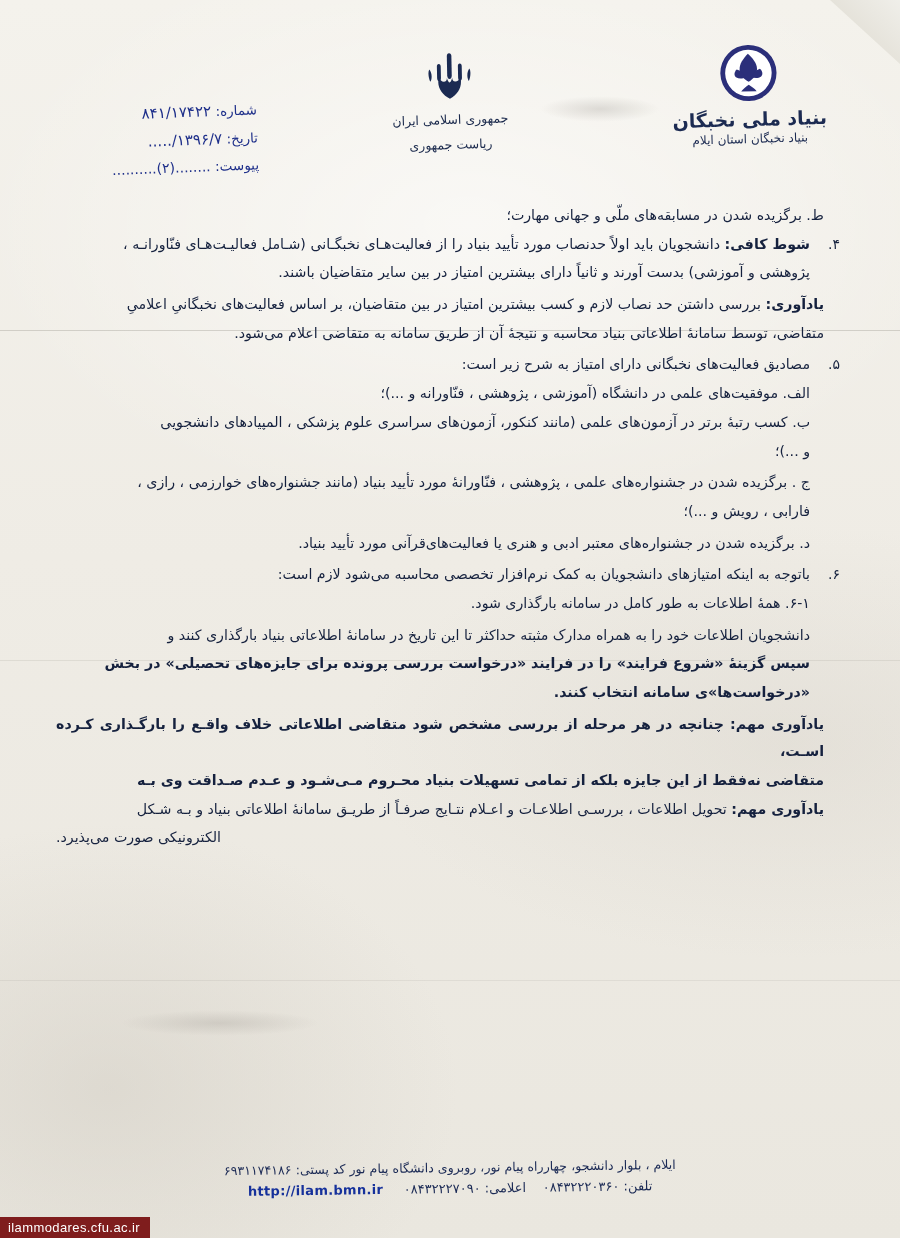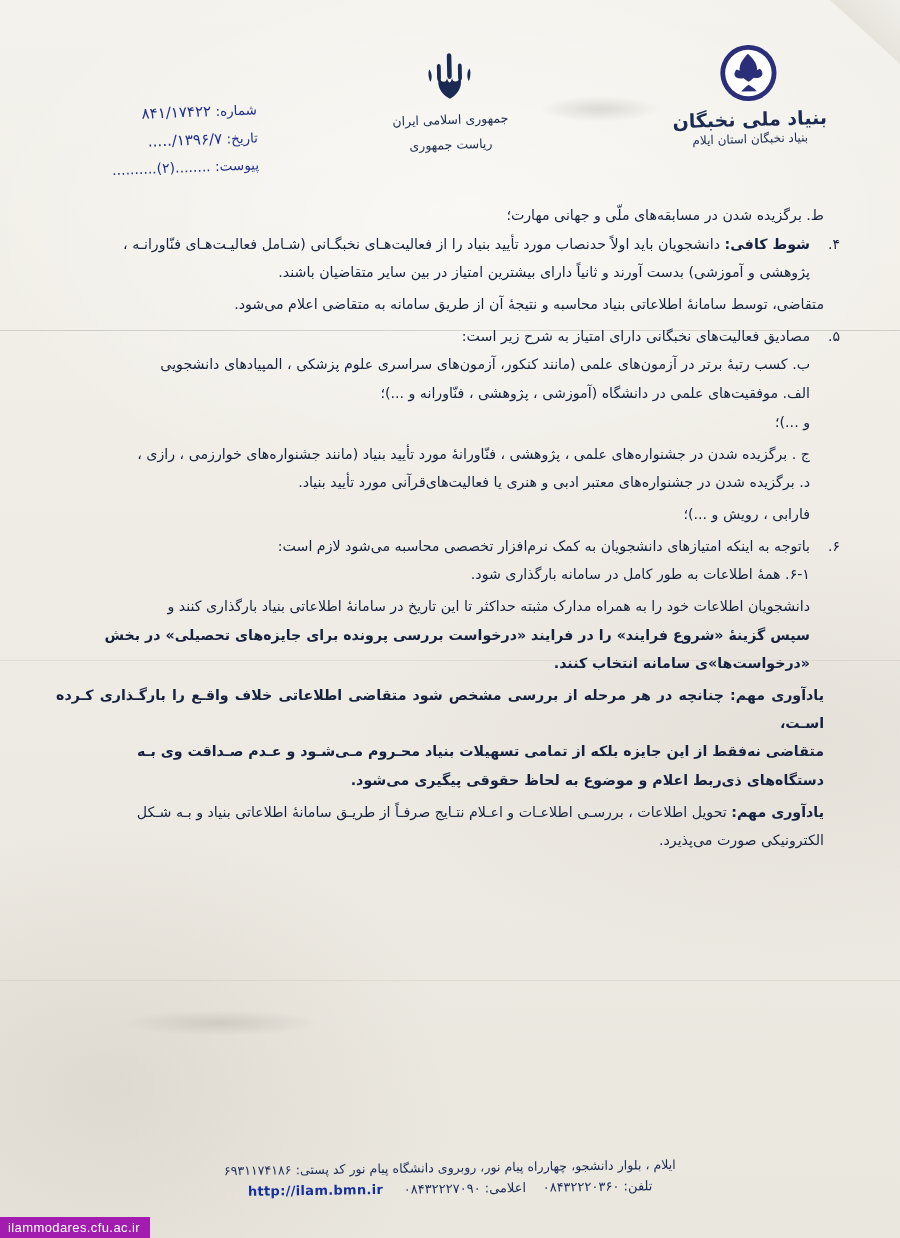--- a/index.html
+++ b/index.html
@@ -160,21 +160,21 @@
   .footer .url {
     color: #16319b;
     font-weight: bold;
     font-family: "DejaVu Sans", sans-serif;
     letter-spacing: .3px;
   }
   .watermark {
     position: absolute;
     left: 0;
     bottom: 0;
-    background: #a21caf;
+    background: #7f1d1d;
     color: #ffffff;
     font-size: 13px;
     padding: 3px 10px 3px 8px;
     font-family: "Liberation Sans", sans-serif;
     letter-spacing: .4px;
     direction: ltr;
   }
   .corner-curl {
     position: absolute;
     right: 0;
@@ -258,55 +258,58 @@
 
     <div class="line indent-2">ط. برگزیده شدن در مسابقه‌های ملّی و جهانی مهارت؛</div>
 
     <div class="line indent-1">
       <span class="num">۴.</span>
       <span class="b">شوط کافی:</span>
       <span>دانشجویان باید اولاً حدنصاب مورد تأیید بنیاد را از فعالیت‌هـای نخبگـانی (شـامل فعالیـت‌هـای فنّاورانـه ،</span>
     </div>
     <div class="line indent-1 para">پژوهشی و آموزشی) بدست آورند و ثانیاً دارای بیشترین امتیاز در بین سایر متقاضیان باشند.</div>
 
+    <div class="line indent-2">
+      <span class="b">یادآوری:</span>
+      <span>بررسی داشتن حد نصاب لازم و کسب بیشترین امتیاز در بین متقاضیان، بر اساس فعالیت‌های نخبگانیِ اعلامیِ</span>
+    </div>
     <div class="line indent-2 para">متقاضی، توسط سامانهٔ اطلاعاتی بنیاد محاسبه و نتیجهٔ آن از طریق سامانه به متقاضی اعلام می‌شود.</div>
 
     <div class="line indent-1">
       <span class="num">۵.</span>
       <span>مصادیق فعالیت‌های نخبگانی دارای امتیاز به شرح زیر است:</span>
     </div>
+    <div class="line indent-1">الف. موفقیت‌های علمی در دانشگاه (آموزشی ، پژوهشی ، فنّاورانه و ...)؛</div>
     <div class="line indent-1">ب. کسب رتبهٔ برتر در آزمون‌های علمی (مانند کنکور، آزمون‌های سراسری علوم پزشکی ، المپیادهای دانشجویی</div>
-    <div class="line indent-1">الف. موفقیت‌های علمی در دانشگاه (آموزشی ، پژوهشی ، فنّاورانه و ...)؛</div>
     <div class="line indent-1 para">و ...)؛</div>
     <div class="line indent-1">ج . برگزیده شدن در جشنواره‌های علمی ، پژوهشی ، فنّاورانهٔ مورد تأیید بنیاد (مانند جشنواره‌های خوارزمی ، رازی ،</div>
+    <div class="line indent-1 para">فارابی ، رویش و ...)؛</div>
     <div class="line indent-1 para">د. برگزیده شدن در جشنواره‌های معتبر ادبی و هنری یا فعالیت‌های‌قرآنی مورد تأیید بنیاد.</div>
-    <div class="line indent-1 para">فارابی ، رویش و ...)؛</div>
 
     <div class="line indent-1">
       <span class="num">۶.</span>
       <span>باتوجه به اینکه امتیازهای دانشجویان به کمک نرم‌افزار تخصصی محاسبه می‌شود لازم است:</span>
     </div>
     <div class="line indent-1 para">۶-۱. همهٔ اطلاعات به طور کامل در سامانه بارگذاری شود.</div>
 
     <div class="line indent-1">دانشجویان اطلاعات خود را به همراه مدارک مثبته حداکثر تا این تاریخ در سامانهٔ اطلاعاتی بنیاد بارگذاری کنند و</div>
     <div class="line indent-1 b">سپس گزینهٔ «شروع فرایند» را در فرایند «درخواست بررسی پرونده برای جایزه‌های تحصیلی» در بخش</div>
     <div class="line indent-1 b para">«درخواست‌ها»ی سامانه انتخاب کنند.</div>
 
     <div class="line indent-2 b">
       <span class="b">یادآوری مهم:</span>
       <span>چنانچه در هر مرحله از بررسی مشخص شود متقاضی اطلاعاتی خلاف واقـع را بارگـذاری کـرده اسـت،</span>
     </div>
     <div class="line indent-2 b">متقاضی نه‌فقط از این جایزه بلکه از تمامی تسهیلات بنیاد محـروم مـی‌شـود و عـدم صـداقت وی بـه</div>
-    <div class="line indent-2 b para">دستگاه‌های ذی‌ربط اعلام و موضوع به لحاظ حقوقی پیگیری می‌شود.</div>
 
     <div class="line indent-2">
       <span class="b">یادآوری مهم:</span>
       <span>تحویل اطلاعات ، بررسـی اطلاعـات و اعـلام نتـایج صرفـاً از طریـق سامانهٔ اطلاعاتی بنیاد و بـه شـکل</span>
     </div>
-    <div class="line indent-2" style="text-align:right;">الکترونیکی صورت می‌پذیرد.</div>
+    <div class="line indent-2" style="text-align:left;">الکترونیکی صورت می‌پذیرد.</div>
   </div>
 
   <div class="footer">
     <div class="addr">ایلام ، بلوار دانشجو، چهارراه پیام نور، روبروی دانشگاه پیام نور کد پستی: ۶۹۳۱۱۷۴۱۸۶</div>
     <div class="tel">
       <span>تلفن:</span>
       <span>۰۸۴۳۲۲۲۰۳۶۰</span>
       <span>&nbsp;&nbsp;</span>
       <span>اعلامی:</span>
       <span>۰۸۴۳۲۲۲۷۰۹۰</span>

